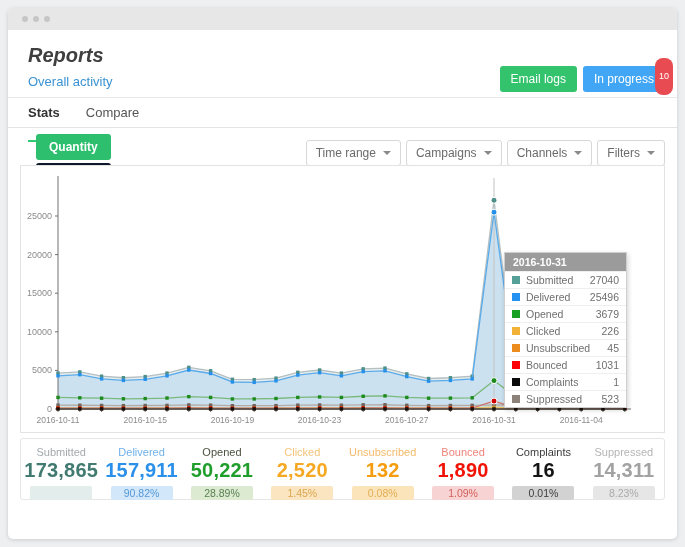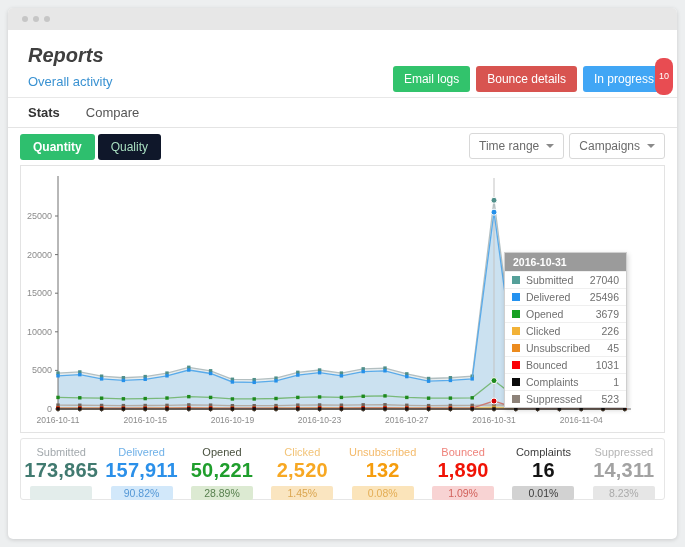--- a/index.html
+++ b/index.html
@@ -14,25 +14,25 @@
   .btn{font-size:12px;color:#fff;padding:6px 11px;border-radius:3px;border:none;cursor:pointer;font-family:inherit;}
   .btn-green{background:#32c36c;}
   .btn-red{background:#d85450;}
   .btn-blue{background:#41a6f5;position:relative;}
   .badge{position:absolute;top:-8px;right:-8px;background:#e84c52;color:#fff;font-size:9px;line-height:9px;padding:14px 4px;border-radius:8px;min-width:9px;text-align:center;}
   .divider{position:absolute;left:0;right:0;top:89px;border-top:1px solid #e8e8e8;}
   .tabs{position:absolute;left:20px;top:97px;display:flex;gap:26px;font-size:13px;}
   .tab{padding-bottom:20px;color:#555;cursor:pointer;}
   .tab.active{color:#333;font-weight:bold;border-bottom:2px solid #2ecc71;}
   .tabbar-line{position:absolute;left:0;right:0;top:119px;border-top:1px solid #e4e4e4;}
-  .toggles{position:absolute;left:12px;top:126px;display:flex;gap:3px;}
+  .toggles{position:absolute;left:28px;top:126px;display:flex;gap:3px;flex-direction:column;}
   .toggle{font-size:12px;padding:6px 13px;border-radius:3px;border:none;cursor:pointer;font-family:inherit;}
   .toggle.active{background:#2ebf6e;color:#fff;font-weight:bold;}
   .toggle.inactive{background:#0f172a;color:#a9dfc1;}
-  .filterbar{position:absolute;right:12px;top:125px;display:flex;gap:5px;}
+  .filterbar{position:absolute;right:12px;top:132px;display:flex;gap:5px;}
   .dd{font-size:12px;color:#6b6b6b;background:#fff;border:1px solid #d8d8d8;border-radius:3px;padding:5px 9px;display:flex;align-items:center;gap:7px;cursor:pointer;font-family:inherit;}
   .caret{width:0;height:0;border-left:4px solid transparent;border-right:4px solid transparent;border-top:4px solid #8a8a8a;}
   .chart-panel{position:absolute;left:12px;top:157px;width:645px;height:268px;border:1px solid #e3e3e3;background:#fff;}
   .tooltip{position:absolute;left:483px;top:86px;width:123px;background:#fff;border:1px solid #cfcfcf;box-shadow:1px 2px 5px rgba(0,0,0,.18);}
   .tooltip-header{background:#9b9b9b;color:#fff;font-weight:bold;padding:3px 8px;font-size:10.5px;}
   .trow{display:flex;align-items:center;padding:2px 7px;border-top:1px solid #efefef;color:#6f6f6f;font-size:10.5px;}
   .trow .sq{width:8px;height:8px;margin-right:6px;flex:none;}
   .trow .tl{flex:1;}
   .stats{position:absolute;left:12px;top:430px;width:645px;height:62px;border:1px solid #e6e6e6;border-radius:3px;background:#fff;display:flex;}
   .stat-col{flex:1;text-align:center;padding-top:7px;}
@@ -50,21 +50,20 @@
       <span class="dot"></span>
       <span class="dot"></span>
       <span class="dot"></span>
     </div>
 
     <div class="title">Reports</div>
     <div class="subtitle">Overall activity</div>
 
     <div class="header-buttons">
       <button class="btn btn-green">Email logs</button>
-      <button class="btn btn-red">Bounce details</button>
       <button class="btn btn-blue">
         <span>In progress</span>
         <span class="badge">10</span>
       </button>
     </div>
 
     <div class="divider"></div>
 
     <div class="tabs">
       <div class="tab active">Stats</div>
@@ -77,20 +76,28 @@
       <button class="toggle inactive">Quality</button>
     </div>
 
     <div class="filterbar">
       <button class="dd">
           <span>Time range</span>
           <span class="caret"></span>
         </button>
       <button class="dd">
           <span>Campaigns</span>
+          <span class="caret"></span>
+        </button>
+      <button class="dd">
+          <span>Channels</span>
+          <span class="caret"></span>
+        </button>
+      <button class="dd">
+          <span>Filters</span>
           <span class="caret"></span>
         </button>
     </div>
 
     <div class="chart-panel">
       <svg id="chartsvg" width="643" height="266">
           <g>
             <polygon points="37,207.102 58.8,205.944 80.6,210.19 102.4,211.734 124.2,210.576 146,207.102 167.8,201.312 189.6,204.786 211.4,213.278 233.20000000000002,213.664 255,212.12 276.8,206.32999999999998 298.6,204.014 320.40000000000003,207.102 342.2,202.856 364,202.084 385.8,207.874 407.6,212.506 429.40000000000003,211.734 451.2,210.19 473,34.25119999999998 494.8,204.786 516.6,204.014 538.4000000000001,206.716 560.2,205.944 582,210.962 603.8000000000001,212.506 603.8000000000001,243 37,243" fill="rgba(170,192,196,0.28)"></polygon>
             <polygon points="37,209.804 58.8,208.64600000000002 80.6,212.892 102.4,214.436 124.2,213.278 146,209.804 167.8,204.014 189.6,207.488 211.4,215.98 233.20000000000002,216.36599999999999 255,214.822 276.8,209.03199999999998 298.6,206.716 320.40000000000003,209.804 342.2,205.558 364,204.786 385.8,210.576 407.6,215.208 429.40000000000003,214.436 451.2,212.892 473,46.17087999999998 494.8,207.488 516.6,206.716 538.4000000000001,209.418 560.2,208.64600000000002 582,213.664 603.8000000000001,215.208 603.8000000000001,243 37,243" fill="rgba(151,203,243,0.35)"></polygon>
           </g>

